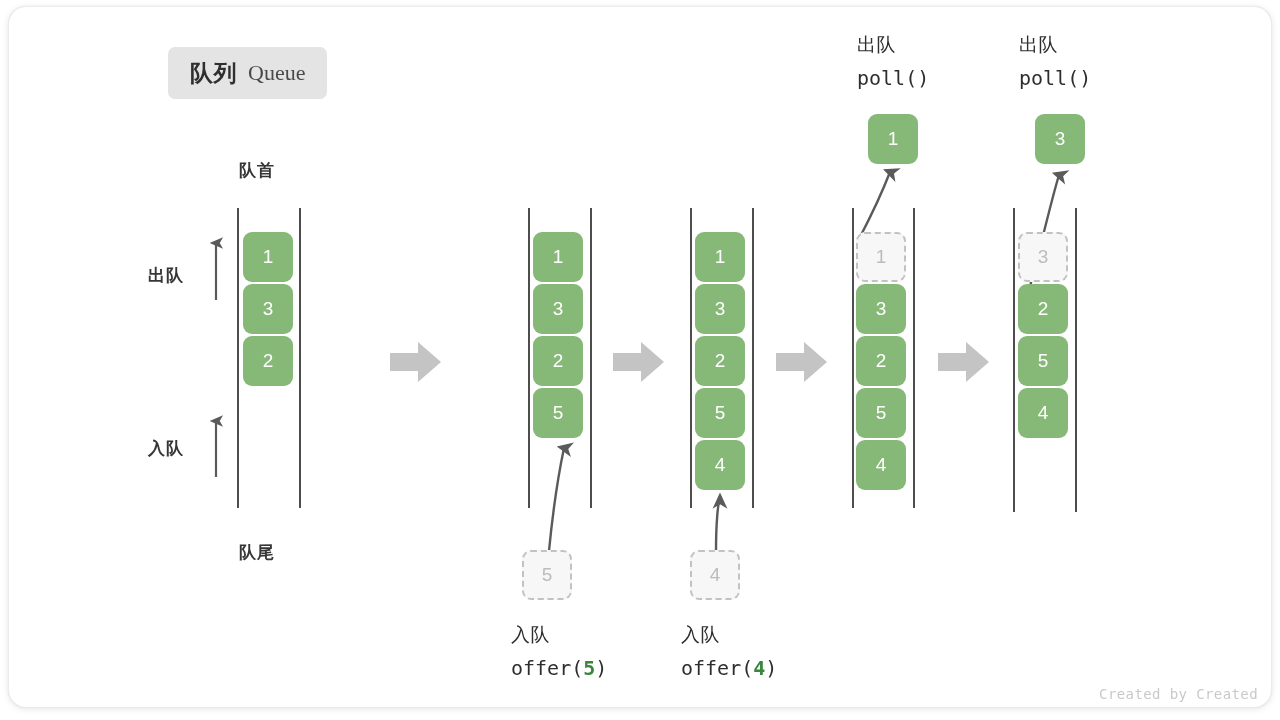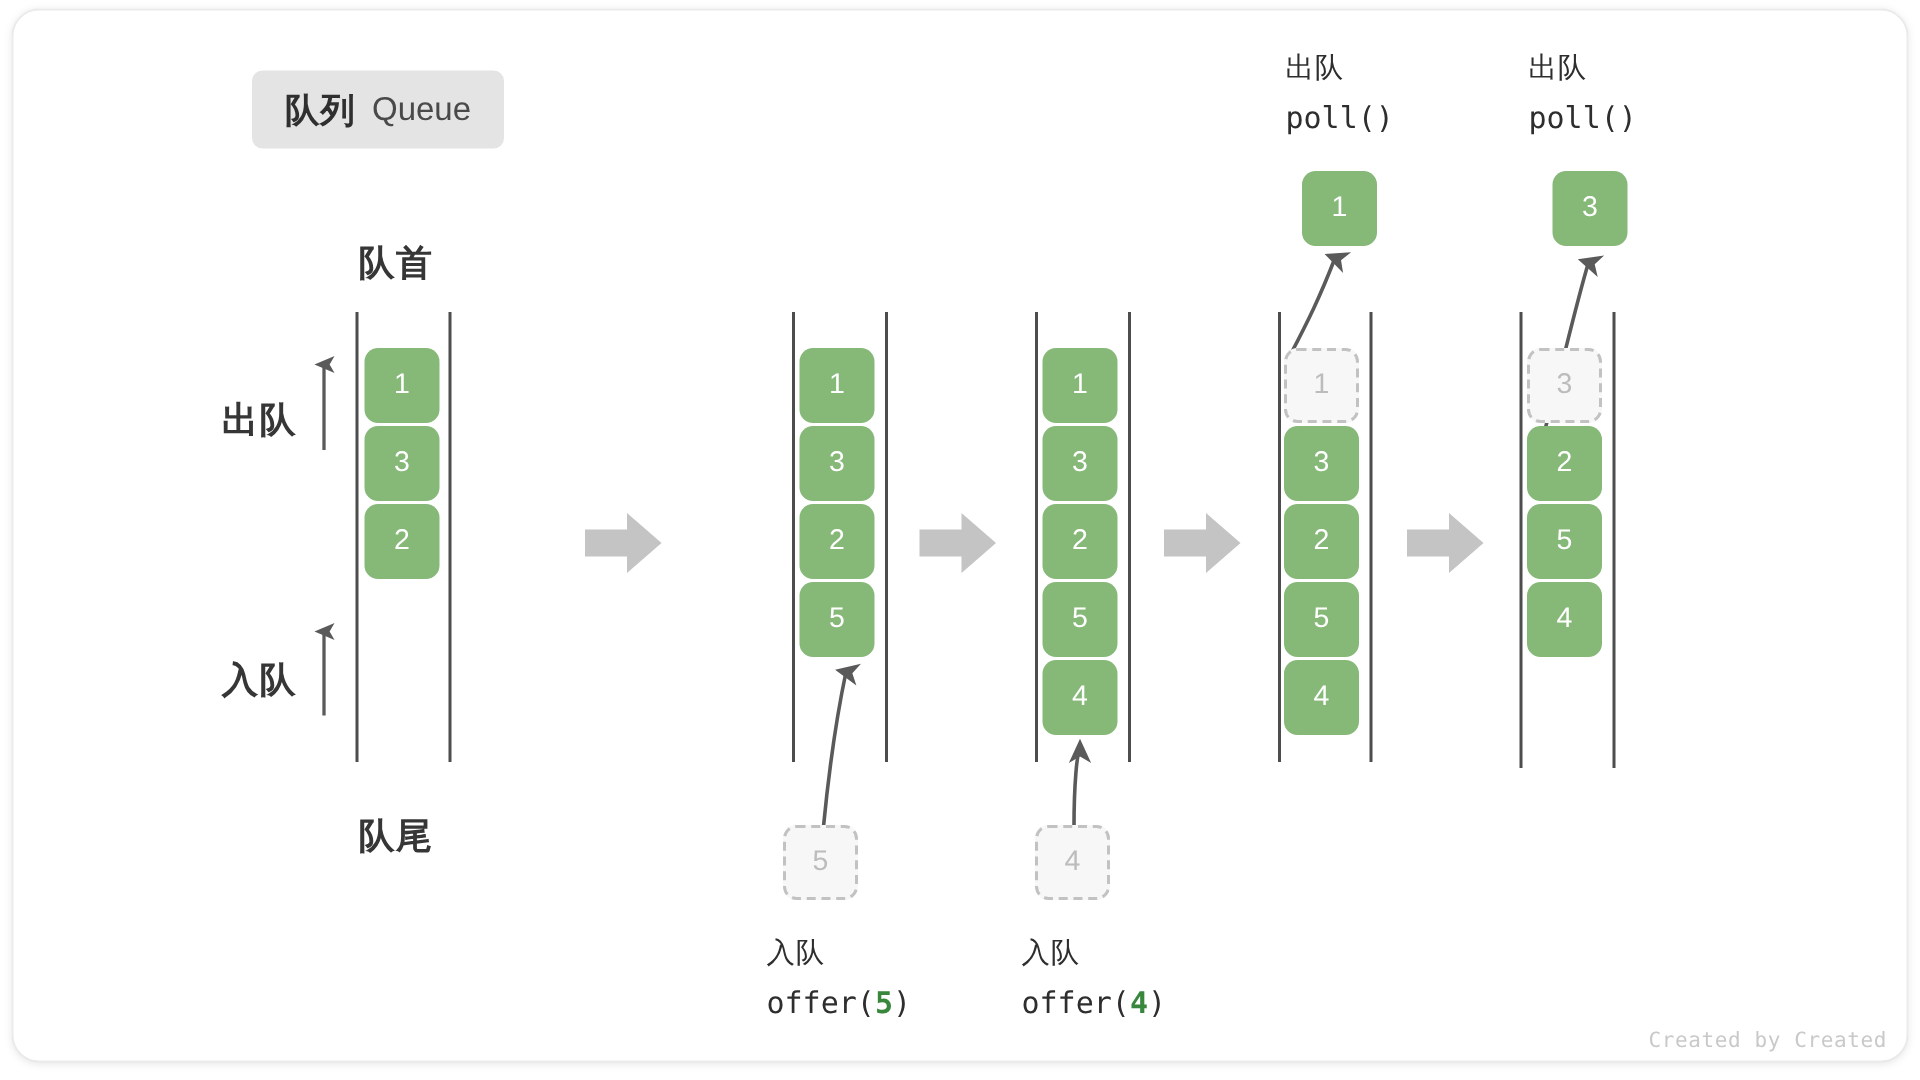--- a/index.html
+++ b/index.html
@@ -48,33 +48,33 @@
     gap: 11px;
     box-sizing: border-box;
   }
   .title-cn {
     font-size: 23px;
     font-weight: bold;
     color: #2f2f2f;
     letter-spacing: 0.5px;
   }
   .title-en {
-    font-family: Liberation Sans, sans-serif;
+    font-family: Liberation Serif, serif;
     font-size: 22px;
     color: #4a4a4a;
   }
 
   
   .lbl {
     position: absolute;
     color: #363636;
     white-space: pre;
   }
   .lbl-bold-cn {
-    font-size: 24px;
+    font-size: 17px;
     font-weight: bold;
     letter-spacing: 1px;
   }
   .lbl-cn {
     font-size: 19px;
     letter-spacing: 0.5px;
     color: #2e2e2e;
   }
   .lbl-mono {
     font-family: "DejaVu Sans Mono", "Liberation Mono", monospace;

